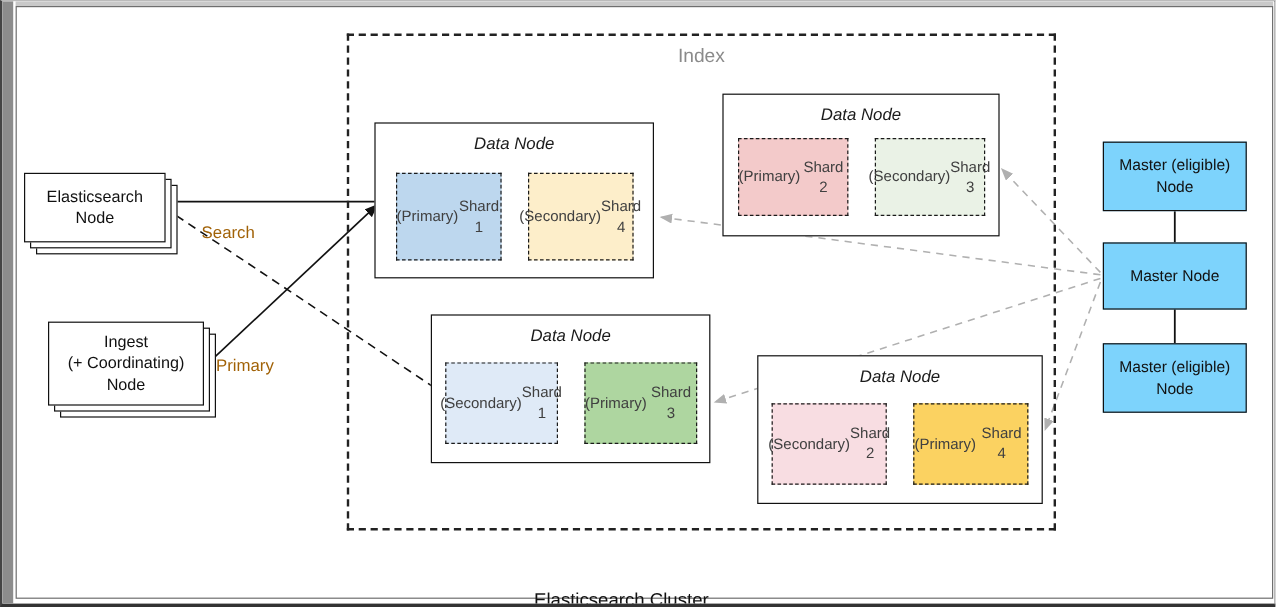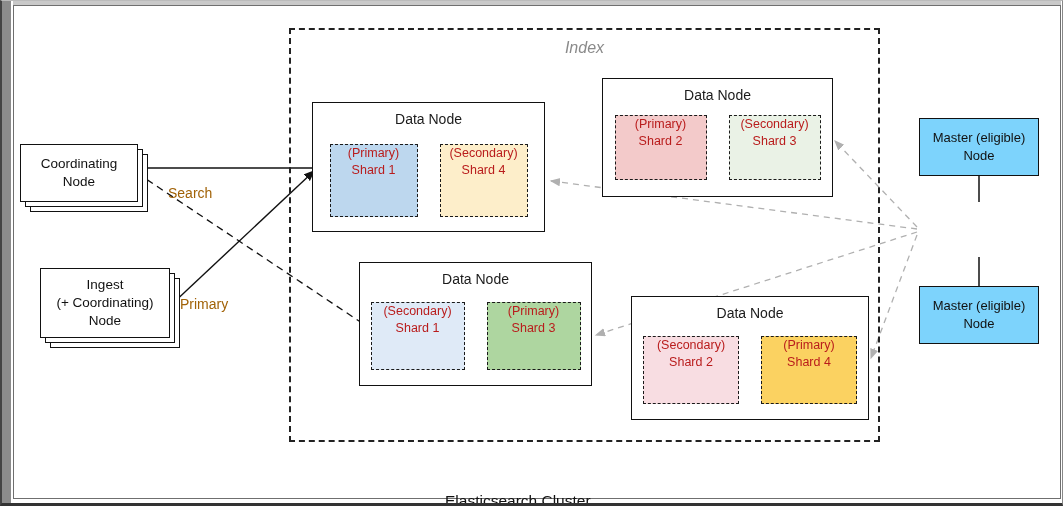--- a/index.html
+++ b/index.html
@@ -59,53 +59,53 @@
     border: 2px dashed #222;
     box-sizing: border-box;
   }
   #index-label {
     position: absolute;
     left: 287px; top: 38px;
     width: 591px;
     text-align: center;
     color: #8a8a8a;
     font-size: 16px;
-    font-style: italic;
   }
 
   
   .node-box {
     position: absolute;
     background: #ffffff;
     border: 1.6px solid #111;
     box-sizing: border-box;
   }
   .node-title {
     text-align: center;
     font-size: 14px;
     color: #1b1b1b;
     margin-top: 9px;
     line-height: 1.1;
+    font-style: italic;
   }
   .shard-row {
     position: absolute;
     left: 0; right: 0;
     display: flex;
     justify-content: center;
     gap: 22px;
   }
   .shard {
     border: 1.8px dashed #1a1a1a;
     box-sizing: border-box;
     display: flex;
-    flex-direction: column;
+    flex-direction: row;
     align-items: center;
-    justify-content: flex-start;
+    justify-content: center;
     font-size: 12.5px;
-    color: #b91c1c;
+    color: #404040;
     line-height: 1.35;
     text-align: center;
   }
 
   
   .stack-wrap {
     position: absolute;
   }
   .stack-wrap .card {
     position: absolute;
@@ -206,21 +206,21 @@
   </svg>
 
   <div id="index-box"></div>
   <div id="index-label">Index</div>
 
   <div class="stack-wrap" style="left:18px; top:143px; width:128px; height:68px;">
     <div class="card back2" style="width:118px;height:58px;"></div>
     <div class="card back1" style="width:118px;height:58px;"></div>
     <div class="card front" style="width:118px;height:58px;">
       <div class="card-text">
-        <span>Coordinating</span>
+        <span>Elasticsearch</span>
         <span>Node</span>
       </div>
     </div>
   </div>
 
   <div class="stack-wrap" style="left:38px; top:267px; width:140px; height:80px;">
     <div class="card back2" style="width:130px;height:70px;"></div>
     <div class="card back1" style="width:130px;height:70px;"></div>
     <div class="card front" style="width:130px;height:70px;">
       <div class="card-text">
@@ -290,20 +290,25 @@
     </div>
   </div>
 
   <div class="master-box" style="left:917px; top:117px; width:120px; height:58px;">
     <div>
       <div>Master (eligible)</div>
       <div>Node</div>
     </div>
   </div>
 
+  <div class="master-box" style="left:917px; top:201px; width:120px; height:56px;">
+    <div>
+      <div>Master Node</div>
+    </div>
+  </div>
 
   <div class="master-box" style="left:917px; top:285px; width:120px; height:58px;">
     <div>
       <div>Master (eligible)</div>
       <div>Node</div>
     </div>
   </div>
 
   <div id="cluster-label">Elasticsearch Cluster</div>
 

